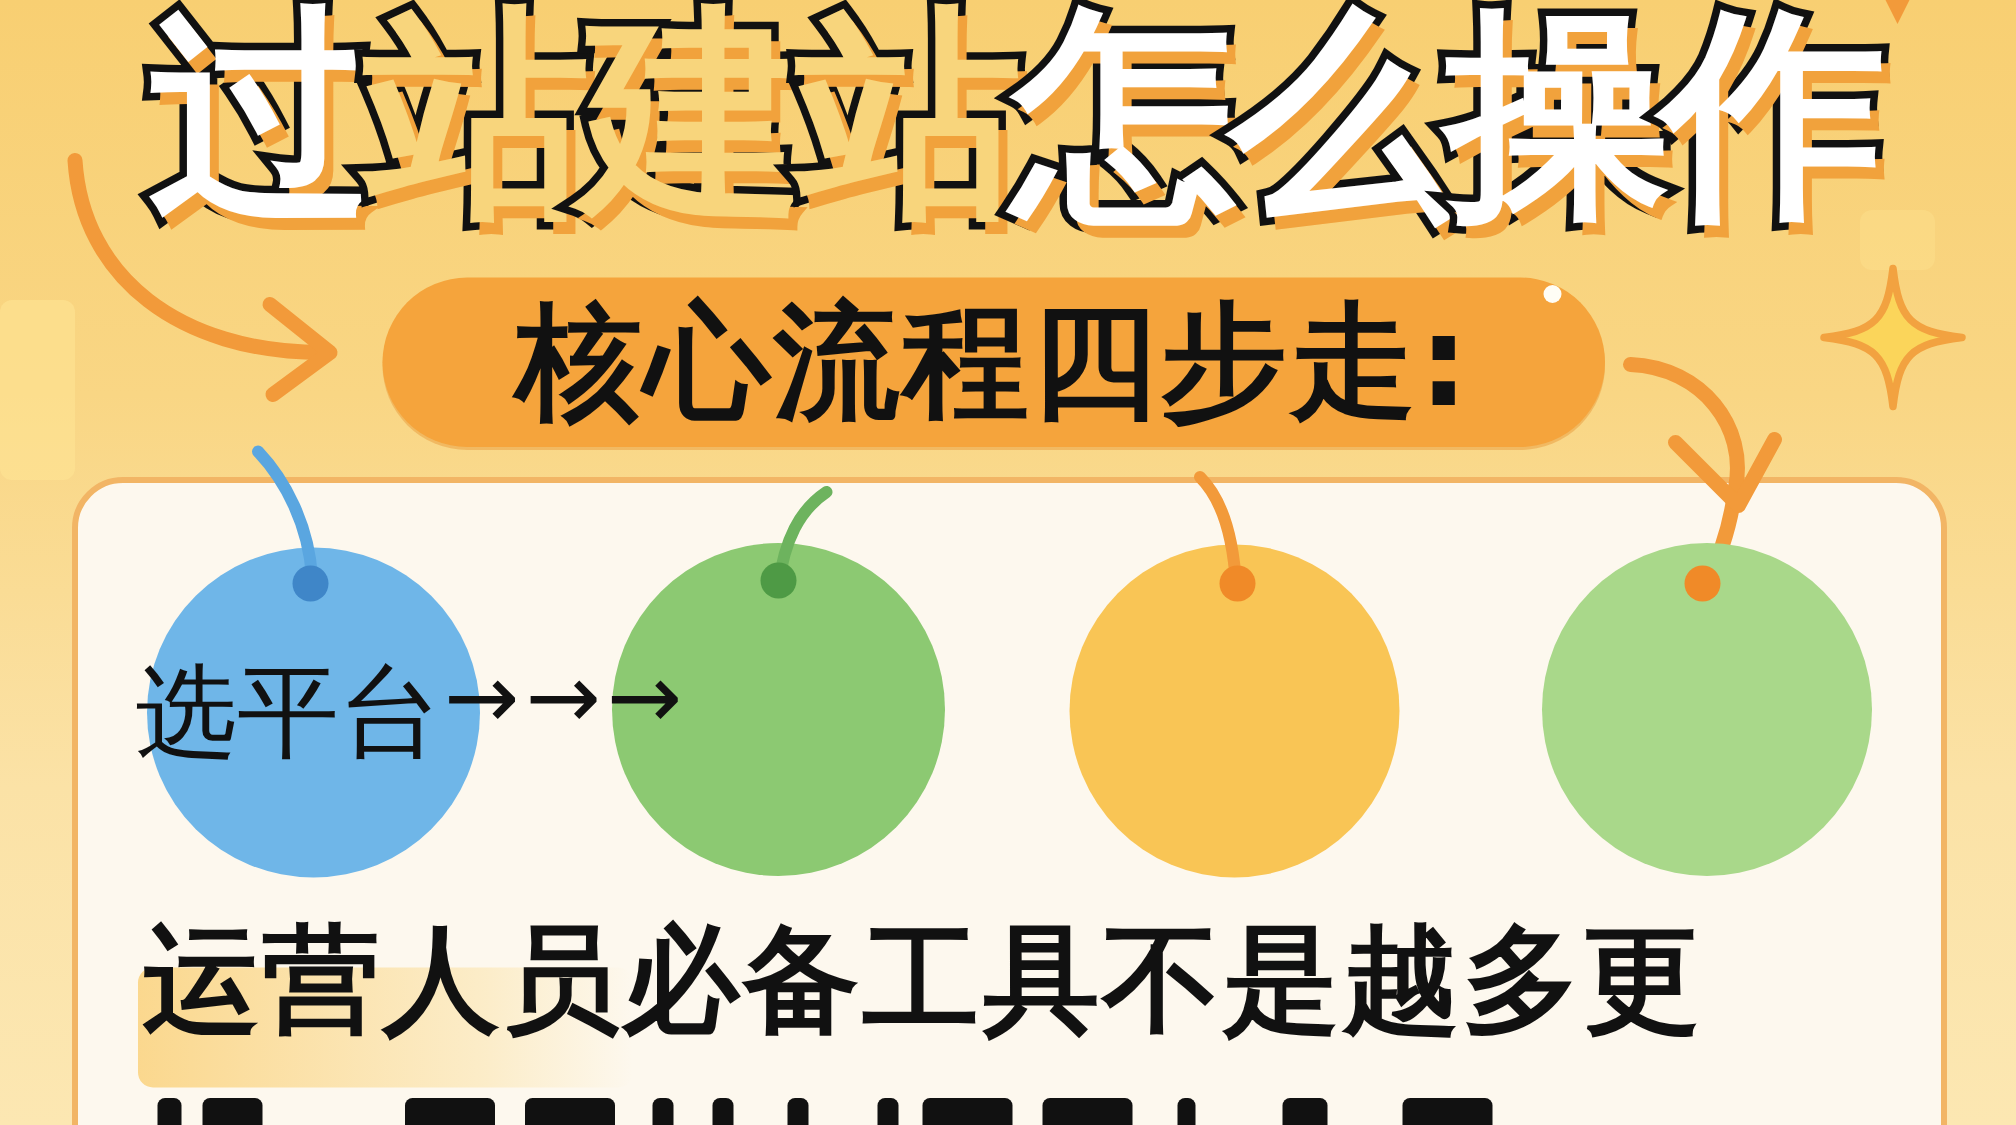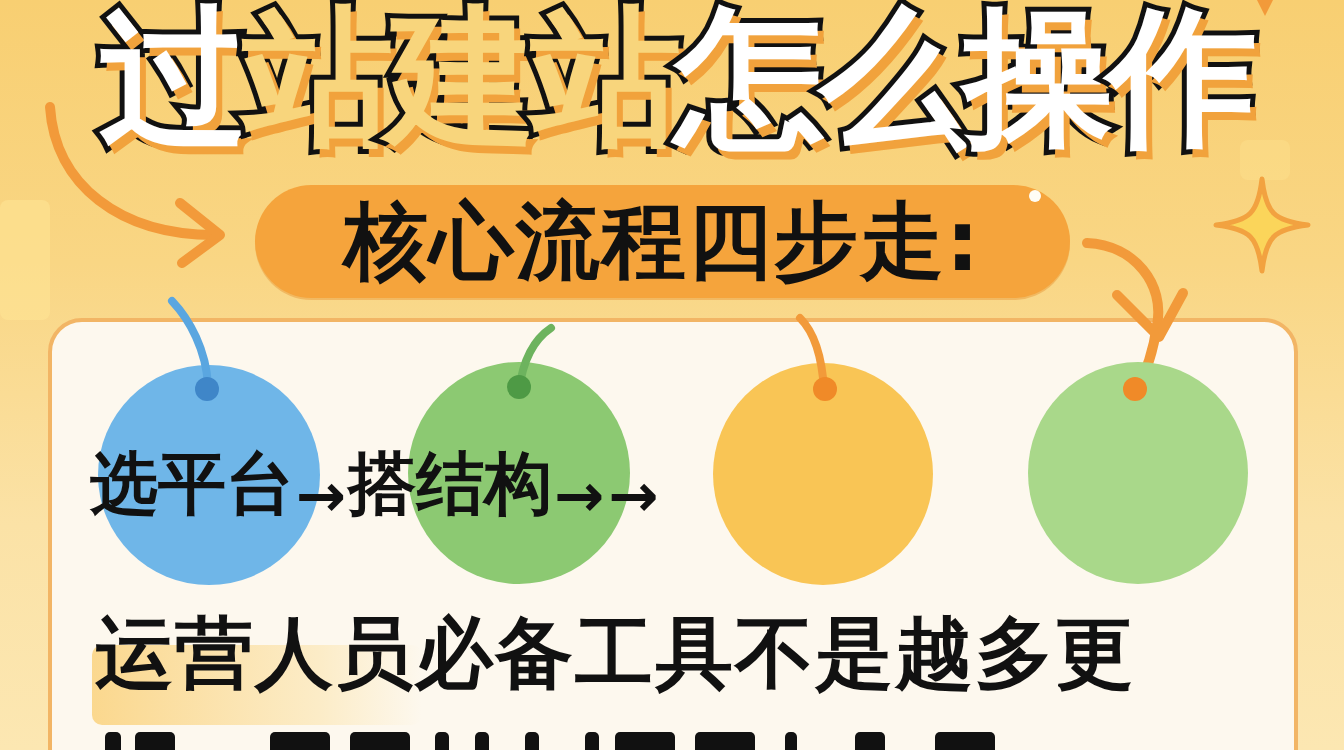--- a/index.html
+++ b/index.html
@@ -46,22 +46,22 @@
 
   .circle {
     position: absolute; border-radius: 50%;
   }
   .stem-dot {
     position: absolute; width: 24px; height: 24px; border-radius: 50%;
   }
 
   .steps-row {
     position: absolute; left: 90px; top: 430px; width: 1170px; height: 100px;
-    display: flex; align-items: flex-end;
-    font-size: 68px; font-weight: bold; color: #111; white-space: nowrap;
+    display: flex; align-items: flex-start;
+    font-size: 68px; font-weight: normal; color: #111; white-space: nowrap;
   }
   .step-label { display: inline-block; }
   .arrow { display: inline-block; font-size: 60px; margin: 0 2px; }
 
   .bottom-line {
     position: absolute; left: 95px; top: 602px;
     font-size: 78px; font-weight: bold; color: #111; white-space: nowrap; letter-spacing: 2px;
   }
   .highlight {
     position: absolute; left: 92px; top: 645px; width: 330px; height: 80px;
@@ -132,21 +132,20 @@
 </svg>
 
 <div class="stem-dot" style="left:195px;top:377px;background:#3F86C8;"></div>
 <div class="stem-dot" style="left:507px;top:375px;background:#4E9A45;"></div>
 <div class="stem-dot" style="left:813px;top:377px;background:#F08A28;"></div>
 <div class="stem-dot" style="left:1123px;top:377px;background:#F08A28;"></div>
 
 <div class="steps-row">
   <span class="step-label">选平台</span>
   <span class="arrow">→</span>
-  <span class="step-label">搭结构</span>
   <span class="arrow">→</span>
   <span class="arrow">→</span>
 </div>
 
 <div class="highlight"></div>
 <div class="bottom-line">运营人员必备工具不是越多更</div>
 
 <div class="cut-line">
   <div class="cut-glyph" style="left:10px;width:16px;"></div>
   <div class="cut-glyph" style="left:40px;width:40px;"></div>

